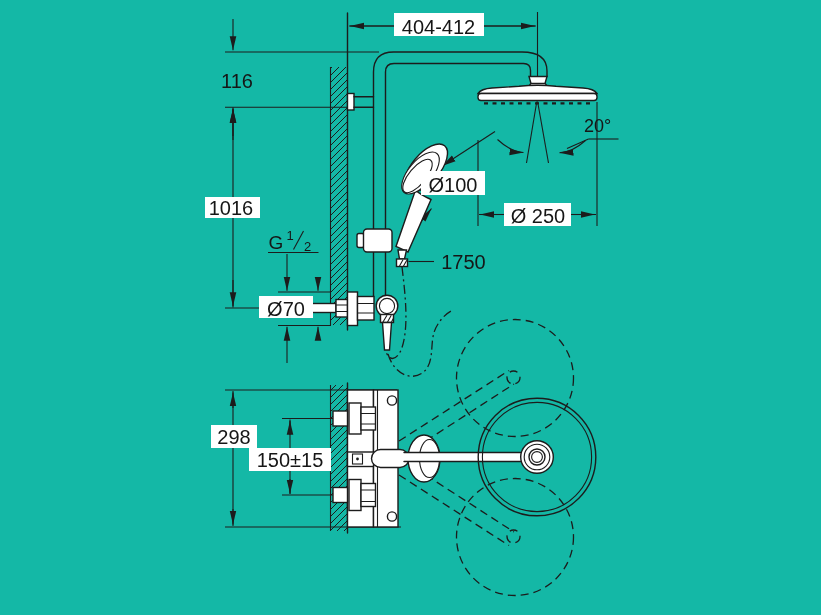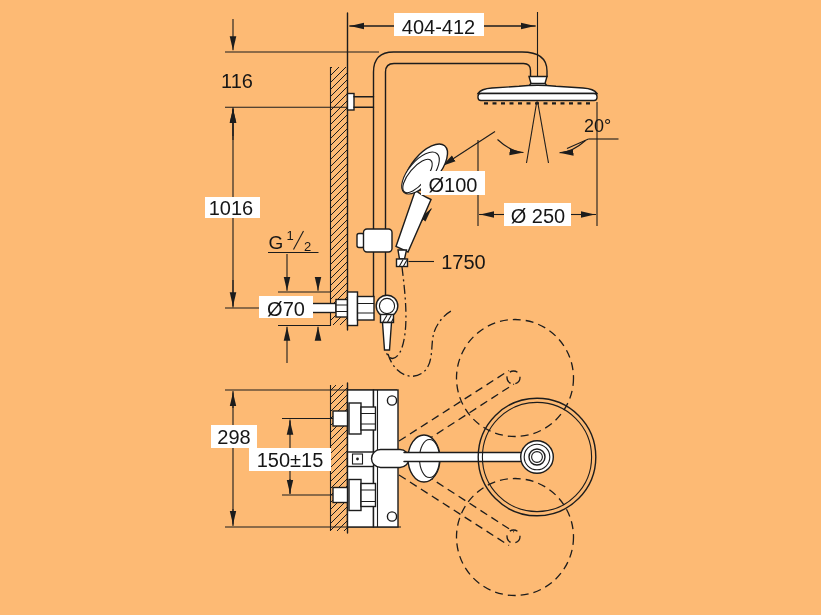--- a/index.html
+++ b/index.html
@@ -1,16 +1,16 @@
 <!DOCTYPE html>
 <html><head>
 <meta charset="utf-8">
 <style>
   html,body{margin:0;padding:0;background:#ffffff;}
-  .stage{width:821px;height:615px;position:relative;background:#fdba74;font-family:"Liberation Sans",sans-serif;}
+  .stage{width:821px;height:615px;position:relative;background:#14b8a6;font-family:"Liberation Sans",sans-serif;}
   svg{display:block;}
   .ln{stroke:#1c1c1c;stroke-width:1.4;fill:none;stroke-linecap:round;}
   .thin{stroke:#1c1c1c;stroke-width:1.1;fill:none;}
   .fil{fill:#ffffff;stroke:#1c1c1c;stroke-width:1.4;}
   .filt{fill:#ffffff;stroke:#1c1c1c;stroke-width:1.1;}
   .dim{stroke:#1c1c1c;stroke-width:1.1;fill:none;}
   .dash{stroke:#1c1c1c;stroke-width:1.3;fill:none;stroke-dasharray:8 5;}
   .dashdot{stroke:#1c1c1c;stroke-width:1.3;fill:none;stroke-dasharray:9 3.5 2 3.5;}
   .noz{stroke:#1c1c1c;stroke-width:2.4;fill:none;stroke-dasharray:4 4.5;}
   .tbg{fill:#ffffff;stroke:none;}

